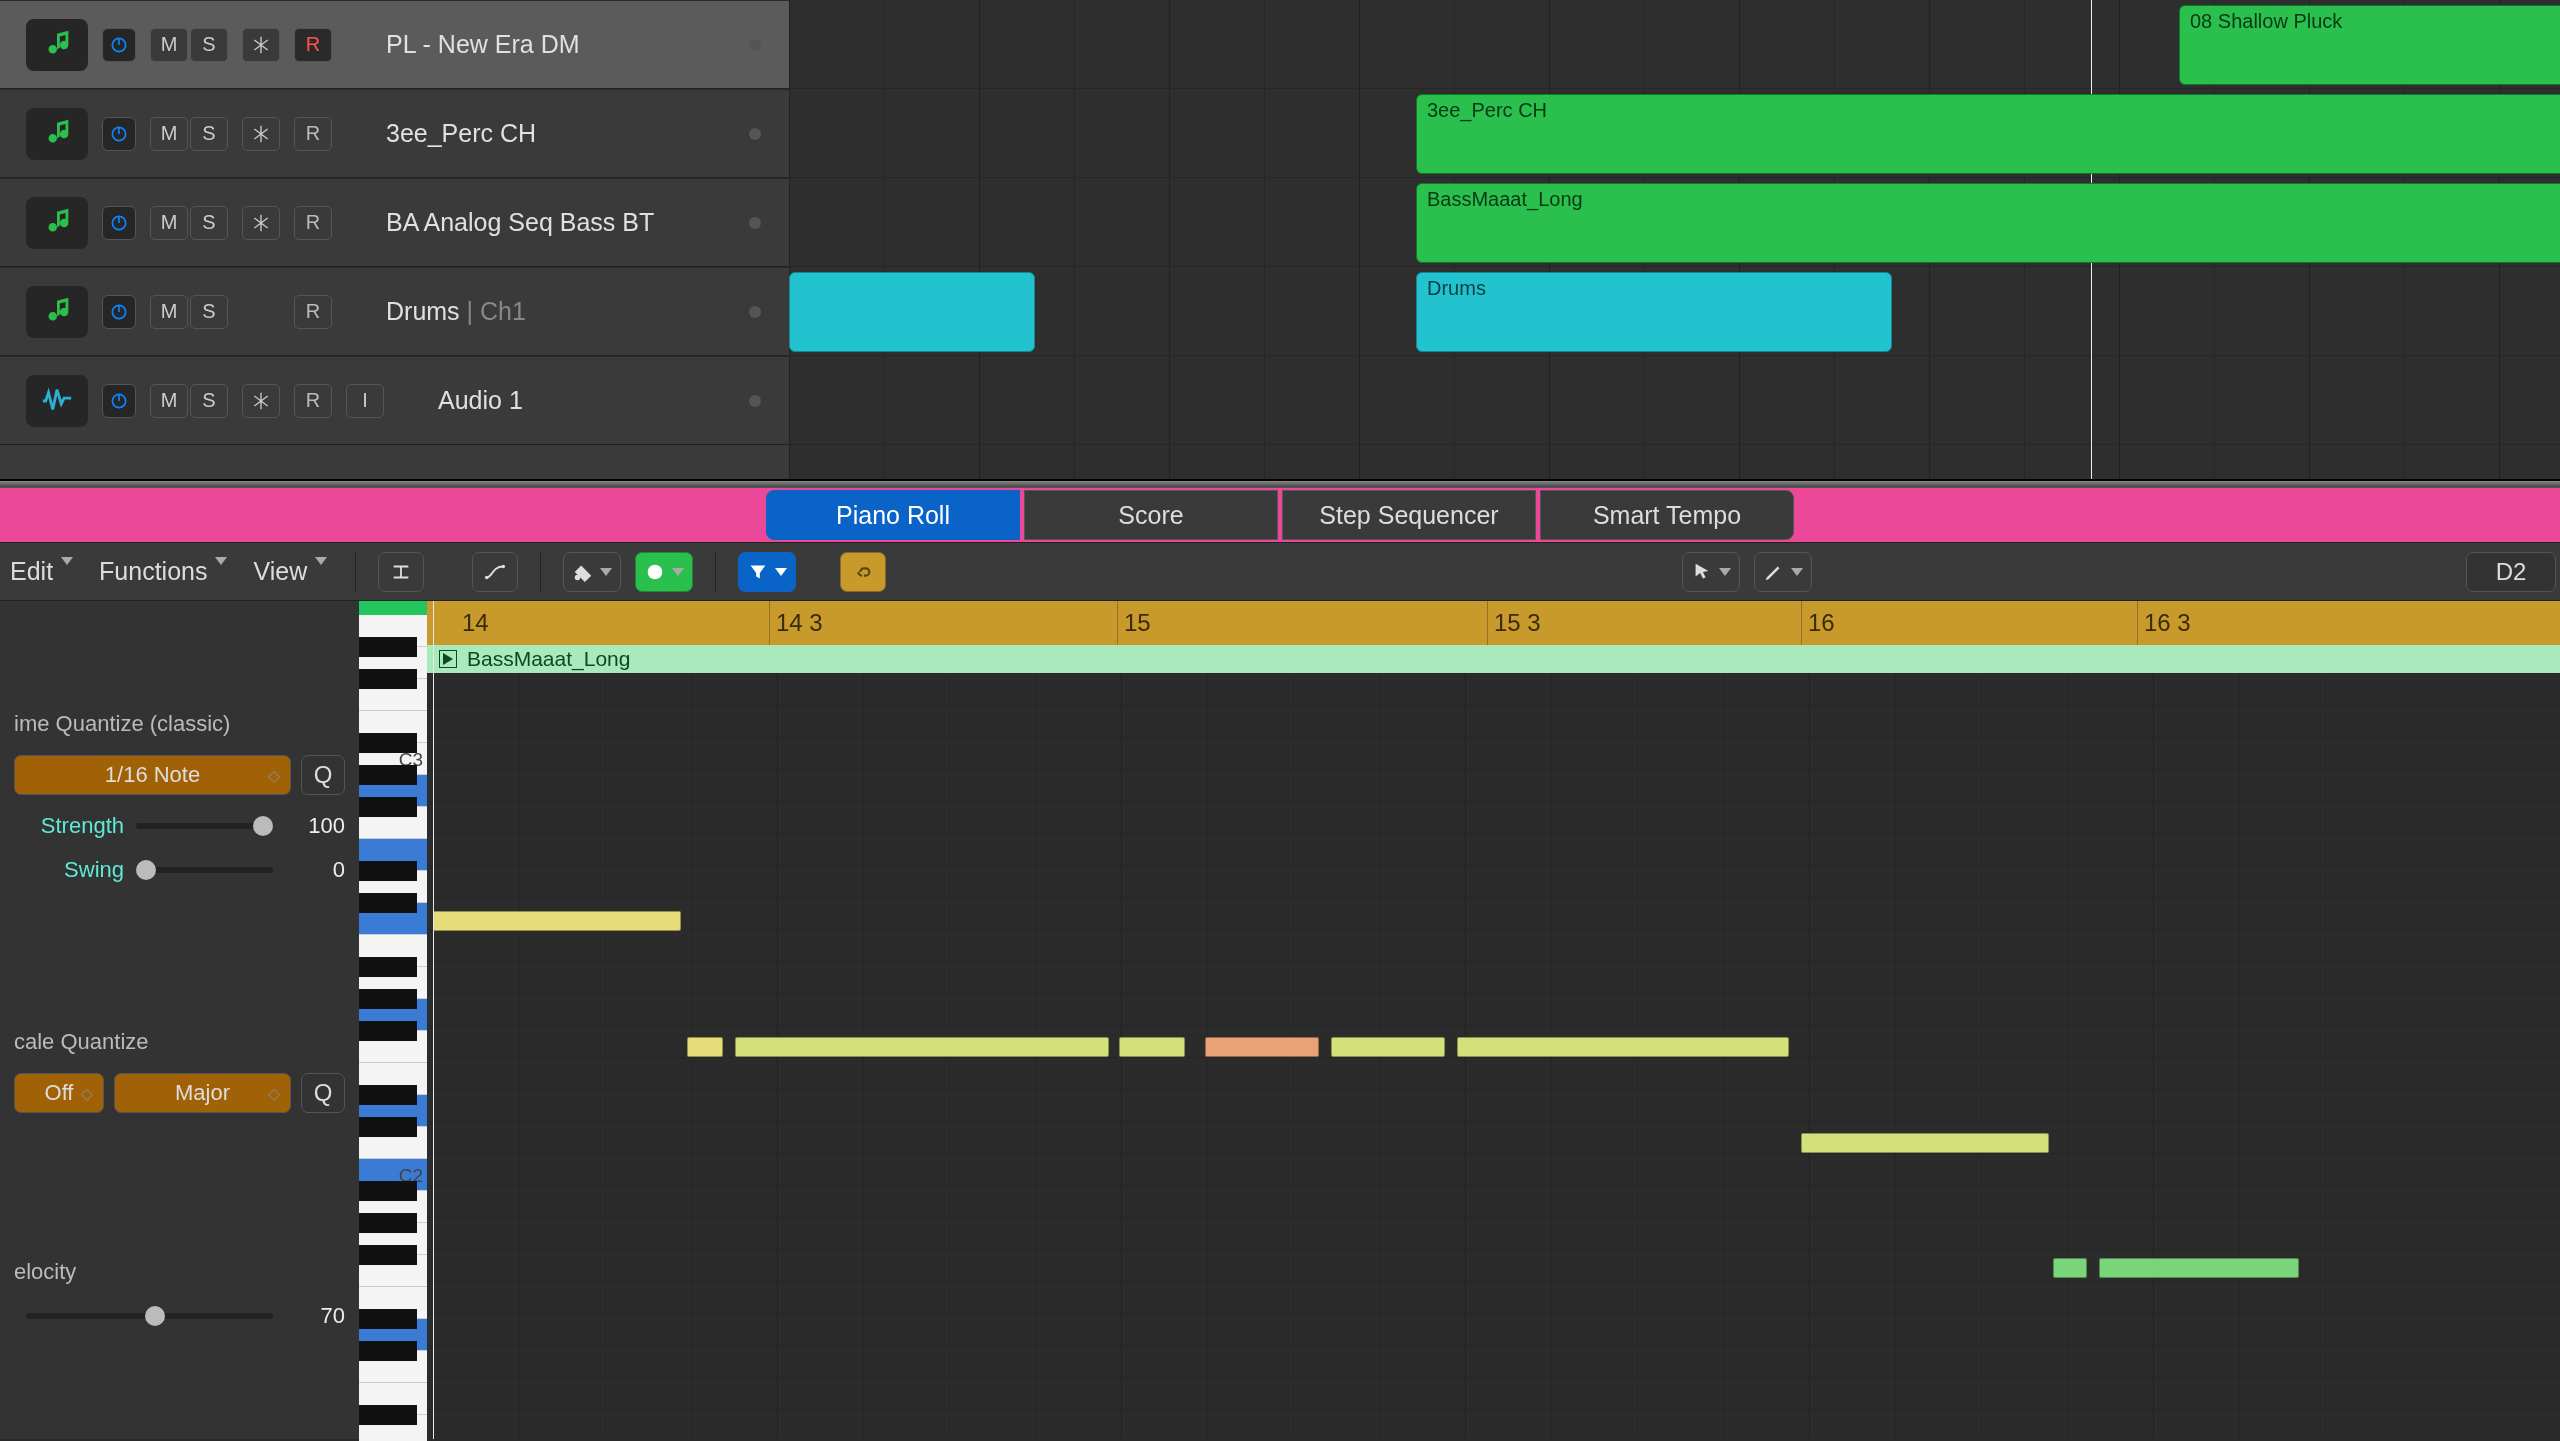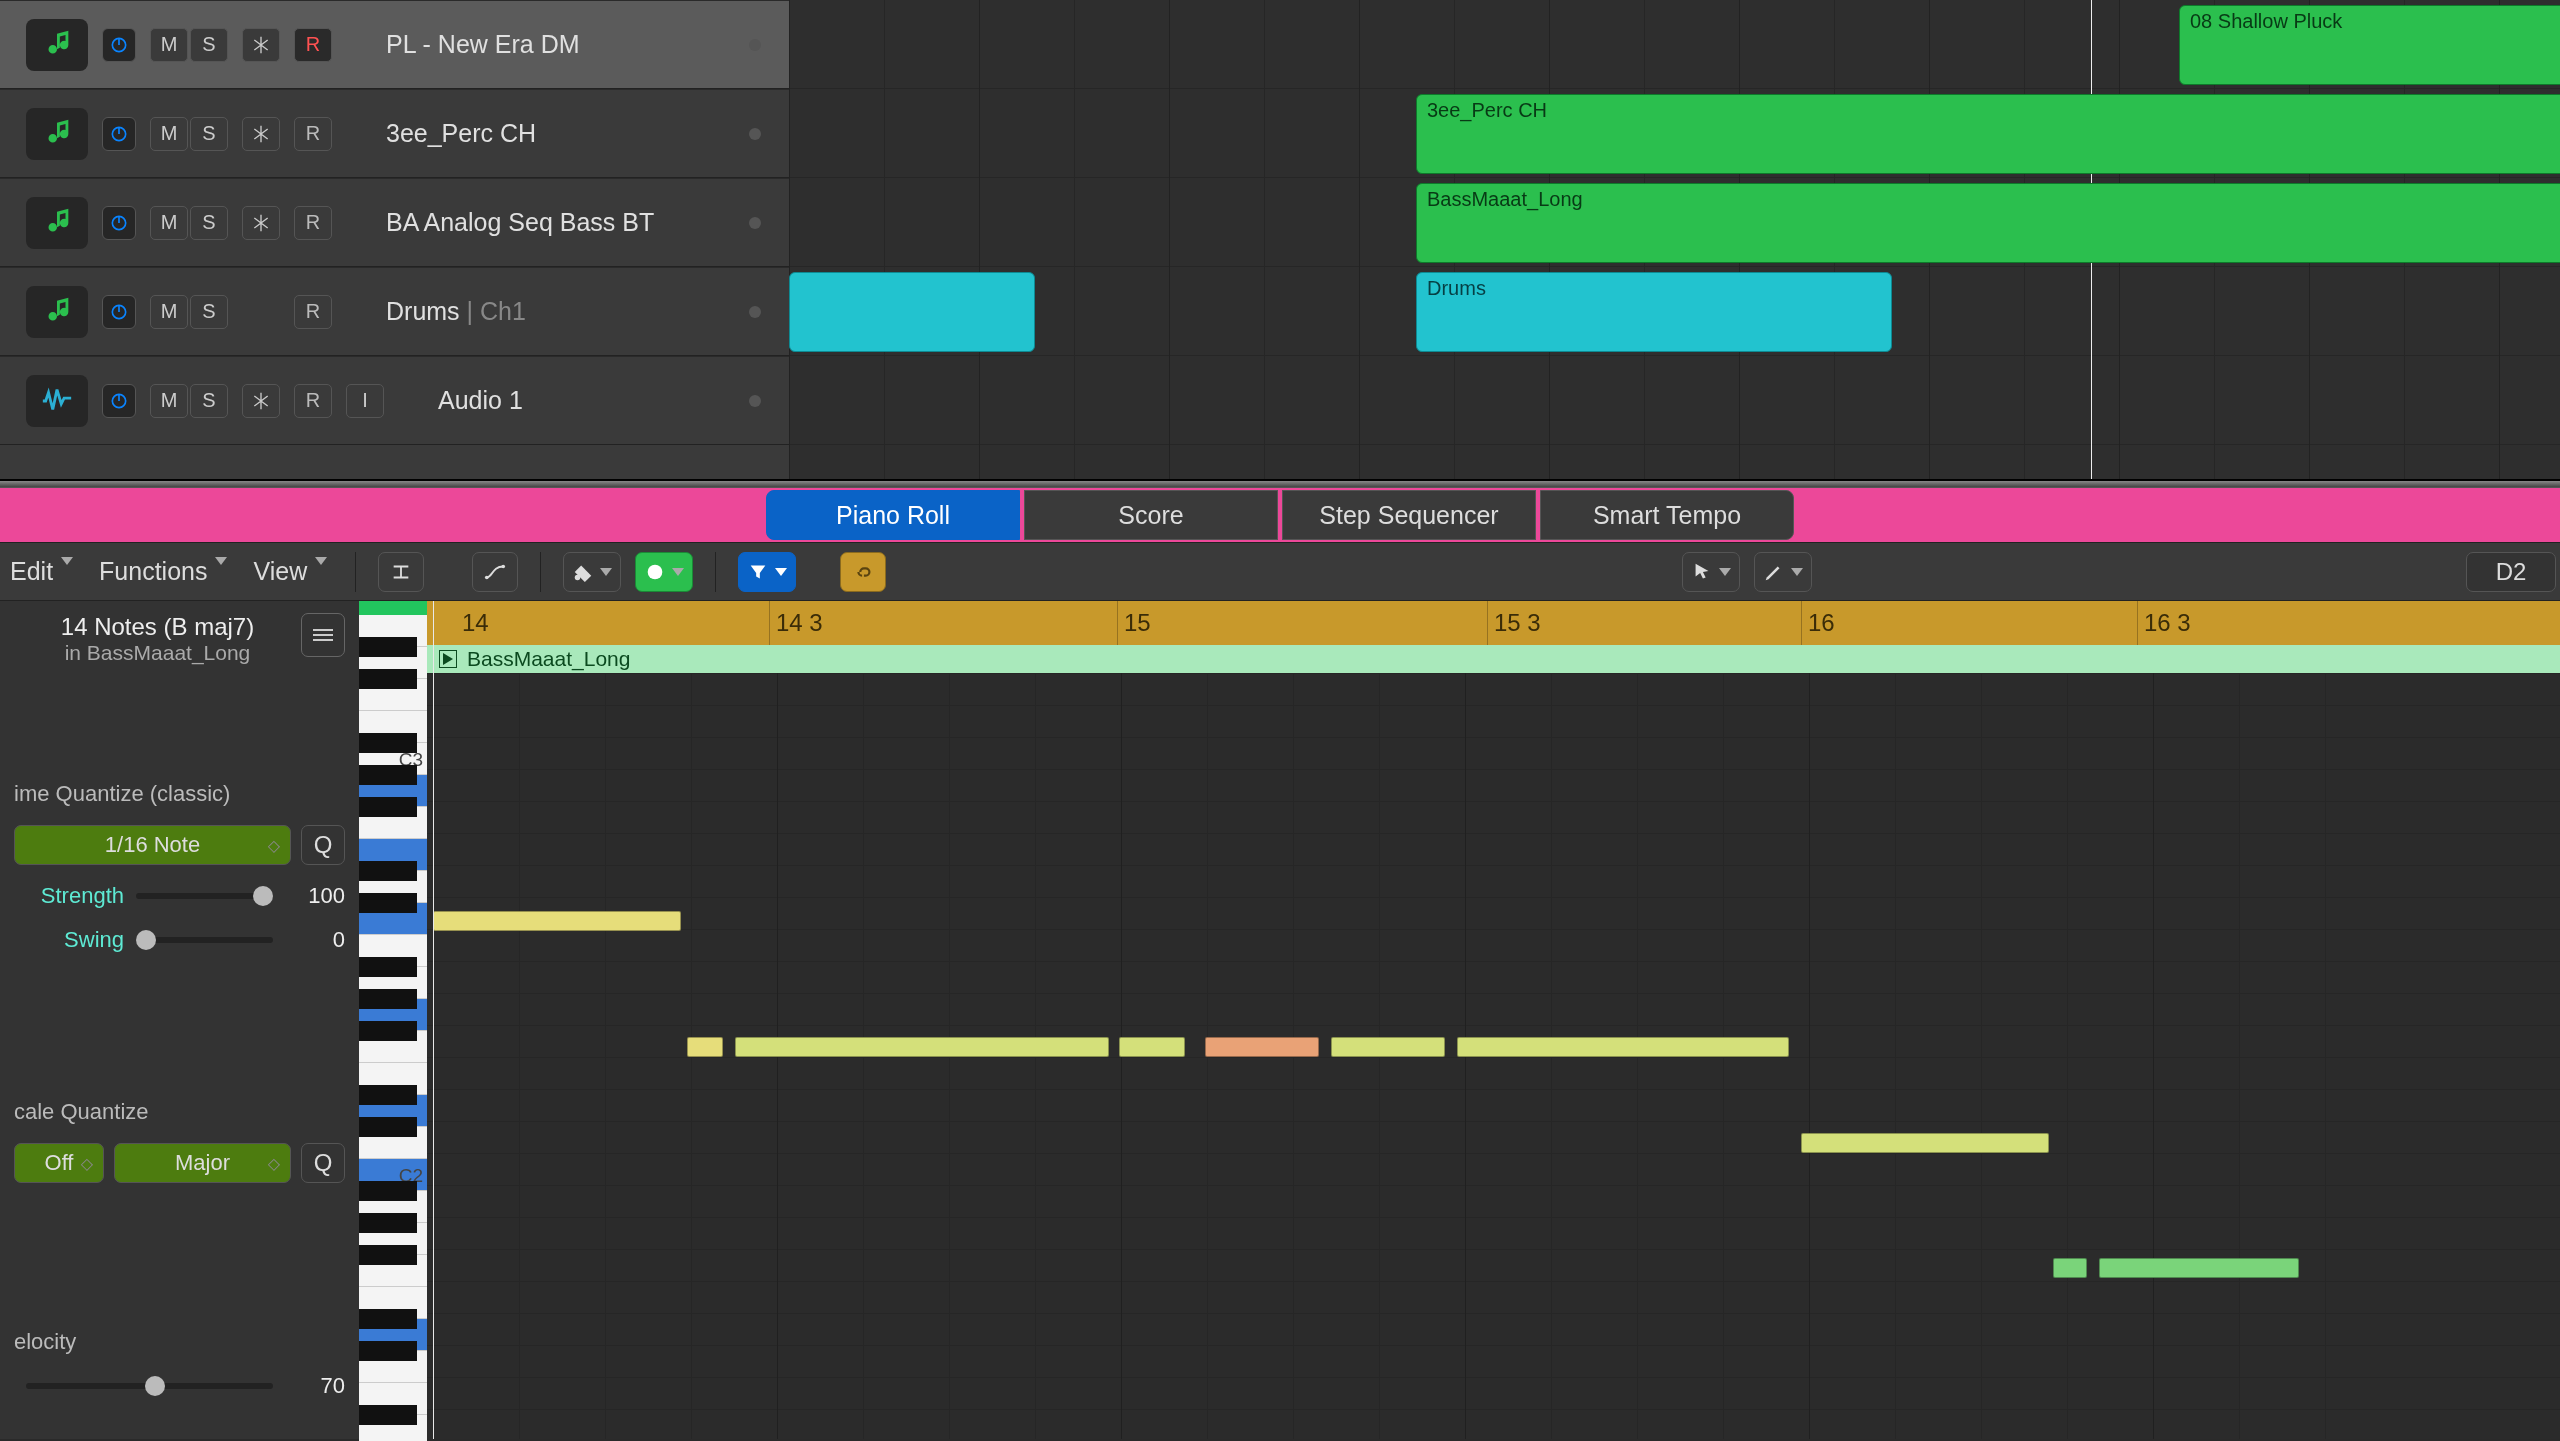--- a/index.html
+++ b/index.html
@@ -62,21 +62,21 @@
 #proll { display: flex; height: 838px; }
 #pside { width: 427px; background: #333; display: flex; }
 #pinfo { flex: 1; padding: 12px 14px; display: flex; flex-direction: column; gap: 18px; }
 .pinfo-head { text-align: center; }
 .pinfo-head .t { font-size: 24px; color: #eee; }
 .pinfo-head .s { font-size: 21px; color: #aaa; }
 .pbox { width: 44px; height: 44px; border: 1px solid #666; border-radius: 7px; margin-left: auto; display:flex; align-items:center; justify-content:center; }
 .pbox svg { width: 20px; height: 14px; fill: #ccc; }
 .plabel { font-size: 22px; color: #bbb; }
 .prow { display: flex; align-items: center; gap: 10px; }
-.psel { flex: 1; height: 40px; border: 1px solid #555; border-radius: 7px; background: #4d7c0f; display: flex; align-items: center; justify-content: center; color: #ddd; font-size: 22px; position: relative; }
+.psel { flex: 1; height: 40px; border: 1px solid #555; border-radius: 7px; background: #a16207; display: flex; align-items: center; justify-content: center; color: #ddd; font-size: 22px; position: relative; }
 .psel::after { content: "◇"; position: absolute; right: 10px; color: #888; font-size: 16px; }
 .pq { width: 44px; height: 40px; border: 1px solid #555; border-radius: 7px; display: flex; align-items: center; justify-content: center; color: #ddd; font-size: 24px; }
 .slider { display: flex; align-items: center; gap: 12px; font-size: 22px; }
 .slider .lab { width: 110px; text-align: right; color: #5eead4; }
 .slider .bar { flex: 1; height: 6px; background: #222; border-radius: 3px; position: relative; }
 .slider .knob { position: absolute; top: -7px; width: 20px; height: 20px; background: #bbb; border-radius: 50%; }
 .slider .val { width: 60px; text-align: right; color: #eee; }
 #keys { width: 68px; background: #22c55e; position: relative; }
 .wkey { position: absolute; left: 0; right: 0; height: 32px; background: #f4f4f4; border-bottom: 1px solid #ccc; }
 .bkey { position: absolute; left: 0; width: 58px; height: 20px; background: #111; z-index: 2; }
@@ -339,31 +339,20 @@
         </svg>
         <span class="caret"></span>
       </div>
   </div>
   <div class="note-ind">D2</div>
 </div>
 
 <div id="proll">
   <div id="pside">
     <div id="pinfo">
-      <div style="display:flex;align-items:flex-start;">
-        <div class="pinfo-head" style="flex:1">
-          <div class="t">14 Notes (B maj7)</div>
-          <div class="s">in BassMaaat_Long</div>
-        </div>
-        <div class="pbox">
-            <svg viewBox="0 0 20 14">
-              <path d="M0 2h20M0 7h20M0 12h20" stroke="#ccc" stroke-width="2"></path>
-            </svg>
-          </div>
-      </div>
 
       <div style="height:80px"></div>
       <div class="plabel">ime Quantize (classic)</div>
       <div class="prow">
         <div class="psel">1/16 Note</div>
         <div class="pq">Q</div>
       </div>
       <div class="slider">
         <span class="lab">Strength</span>
         <div class="bar">

